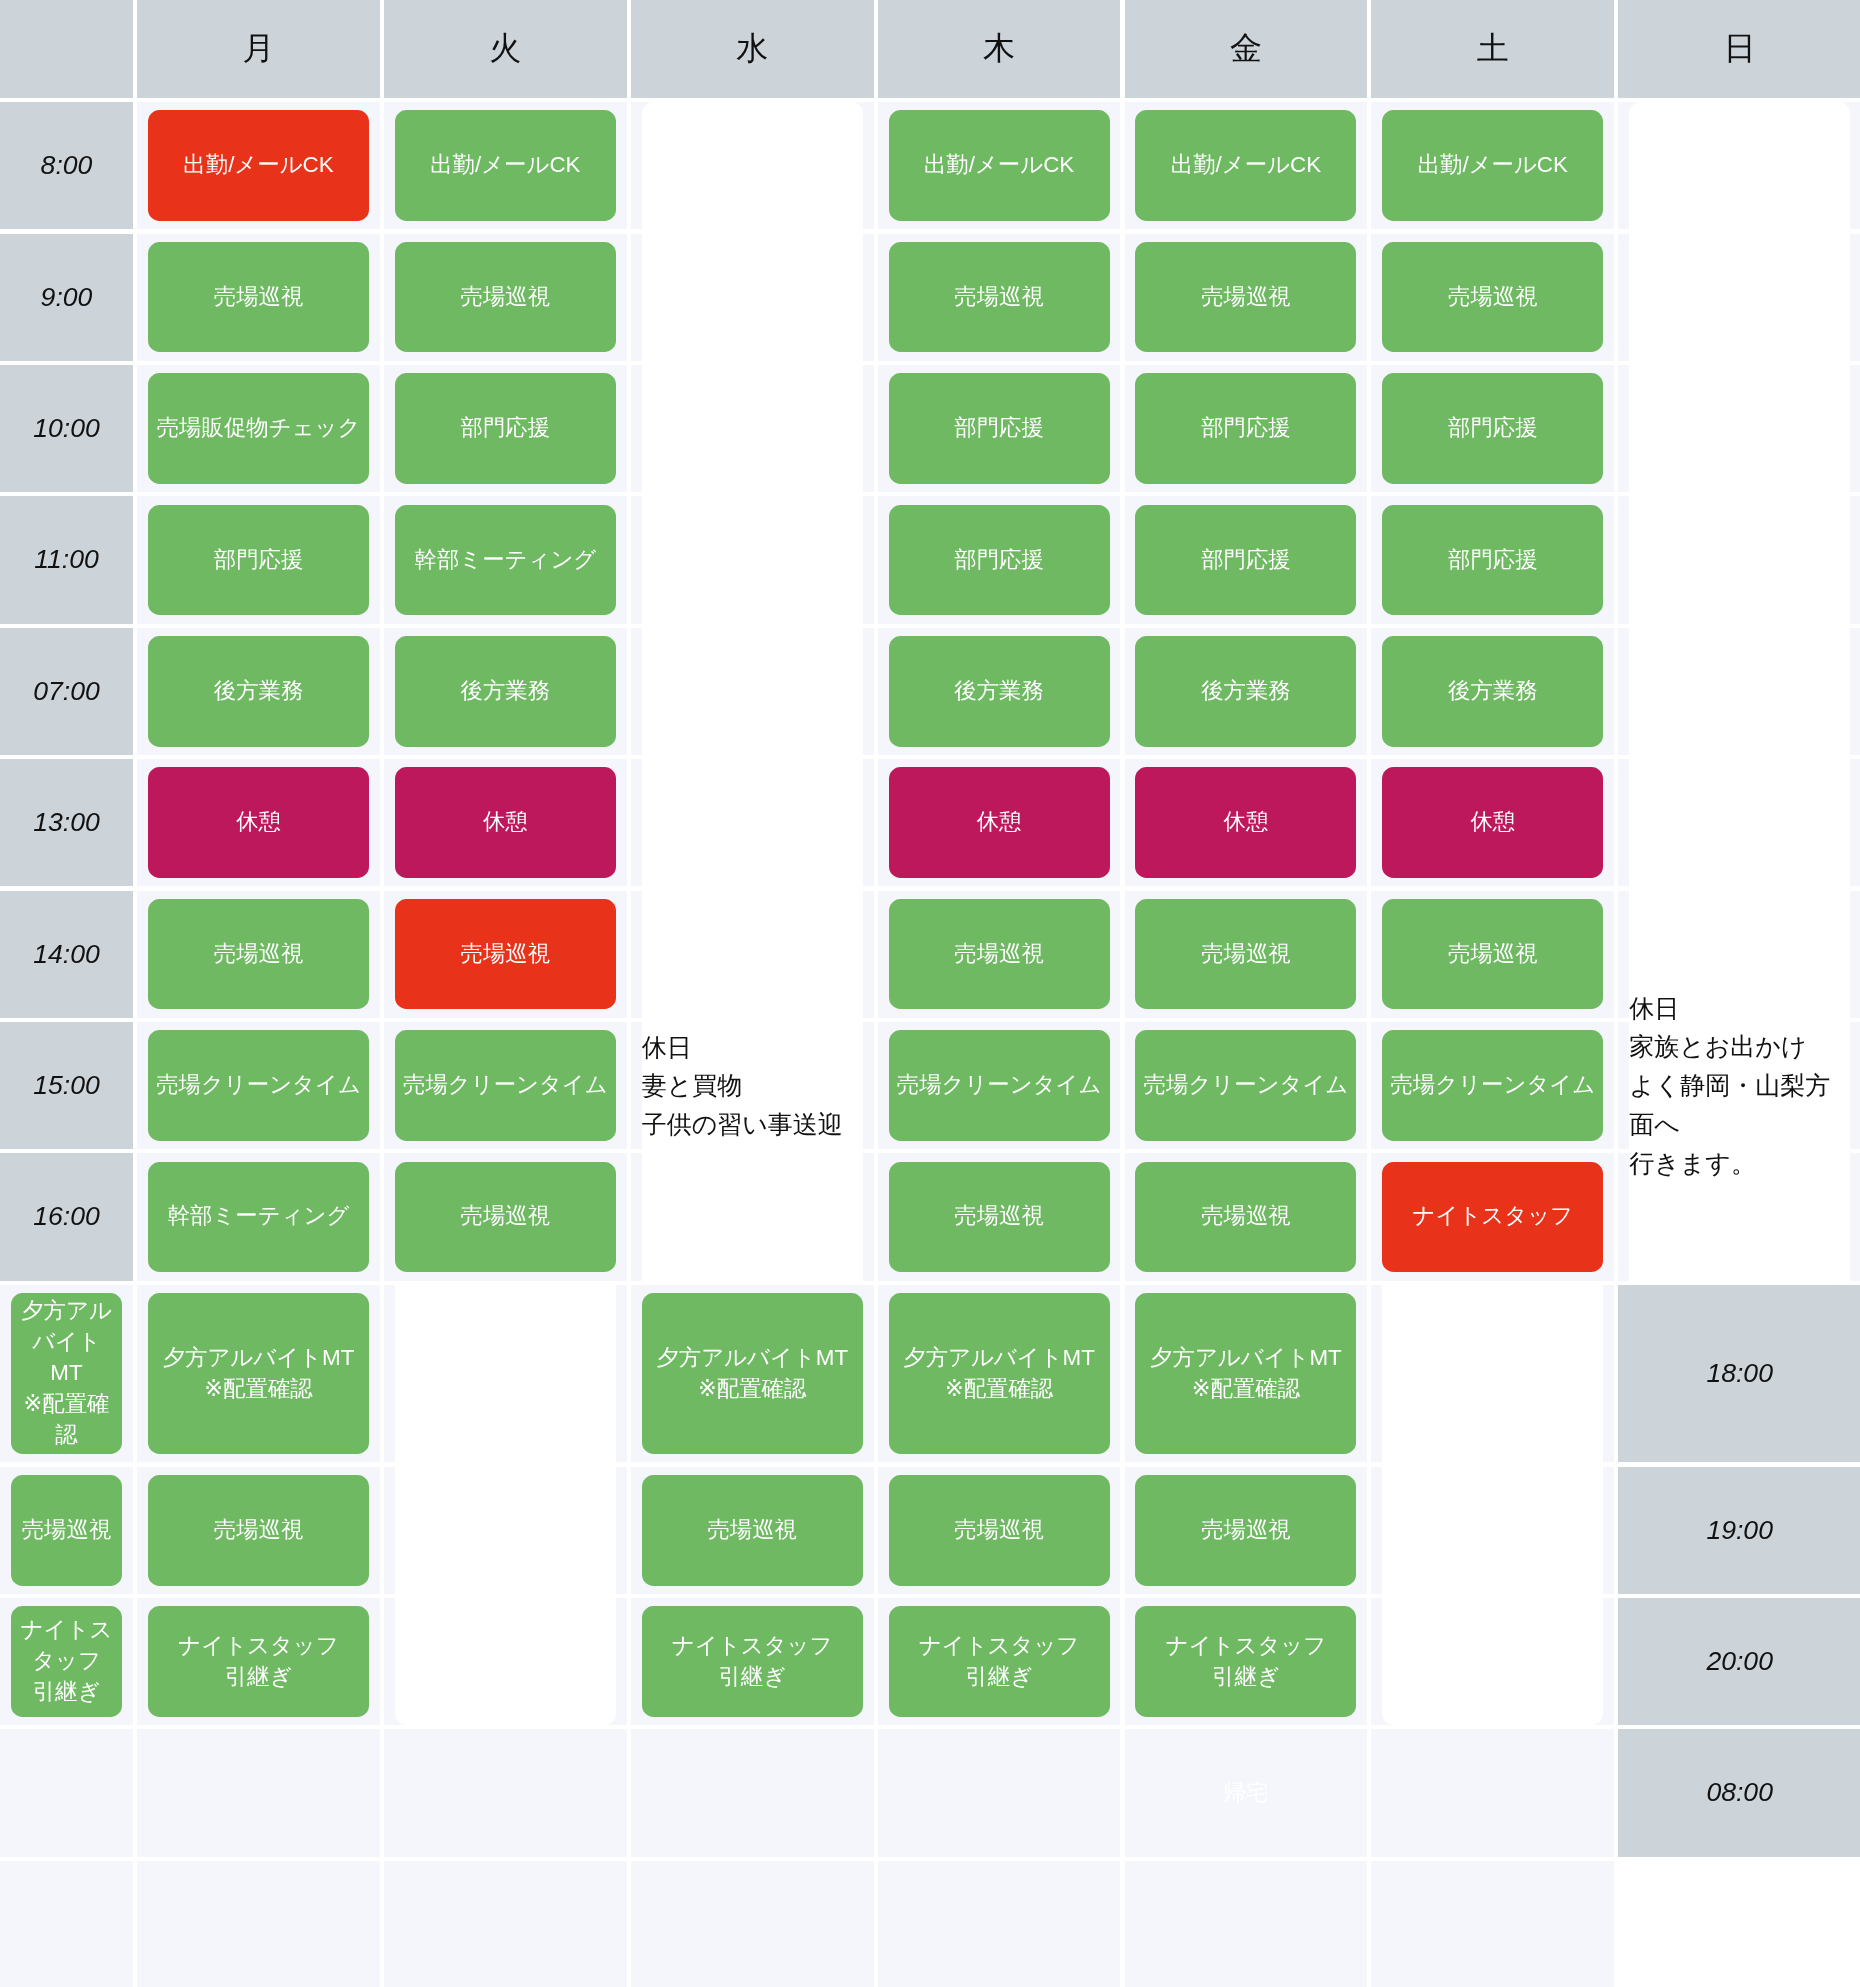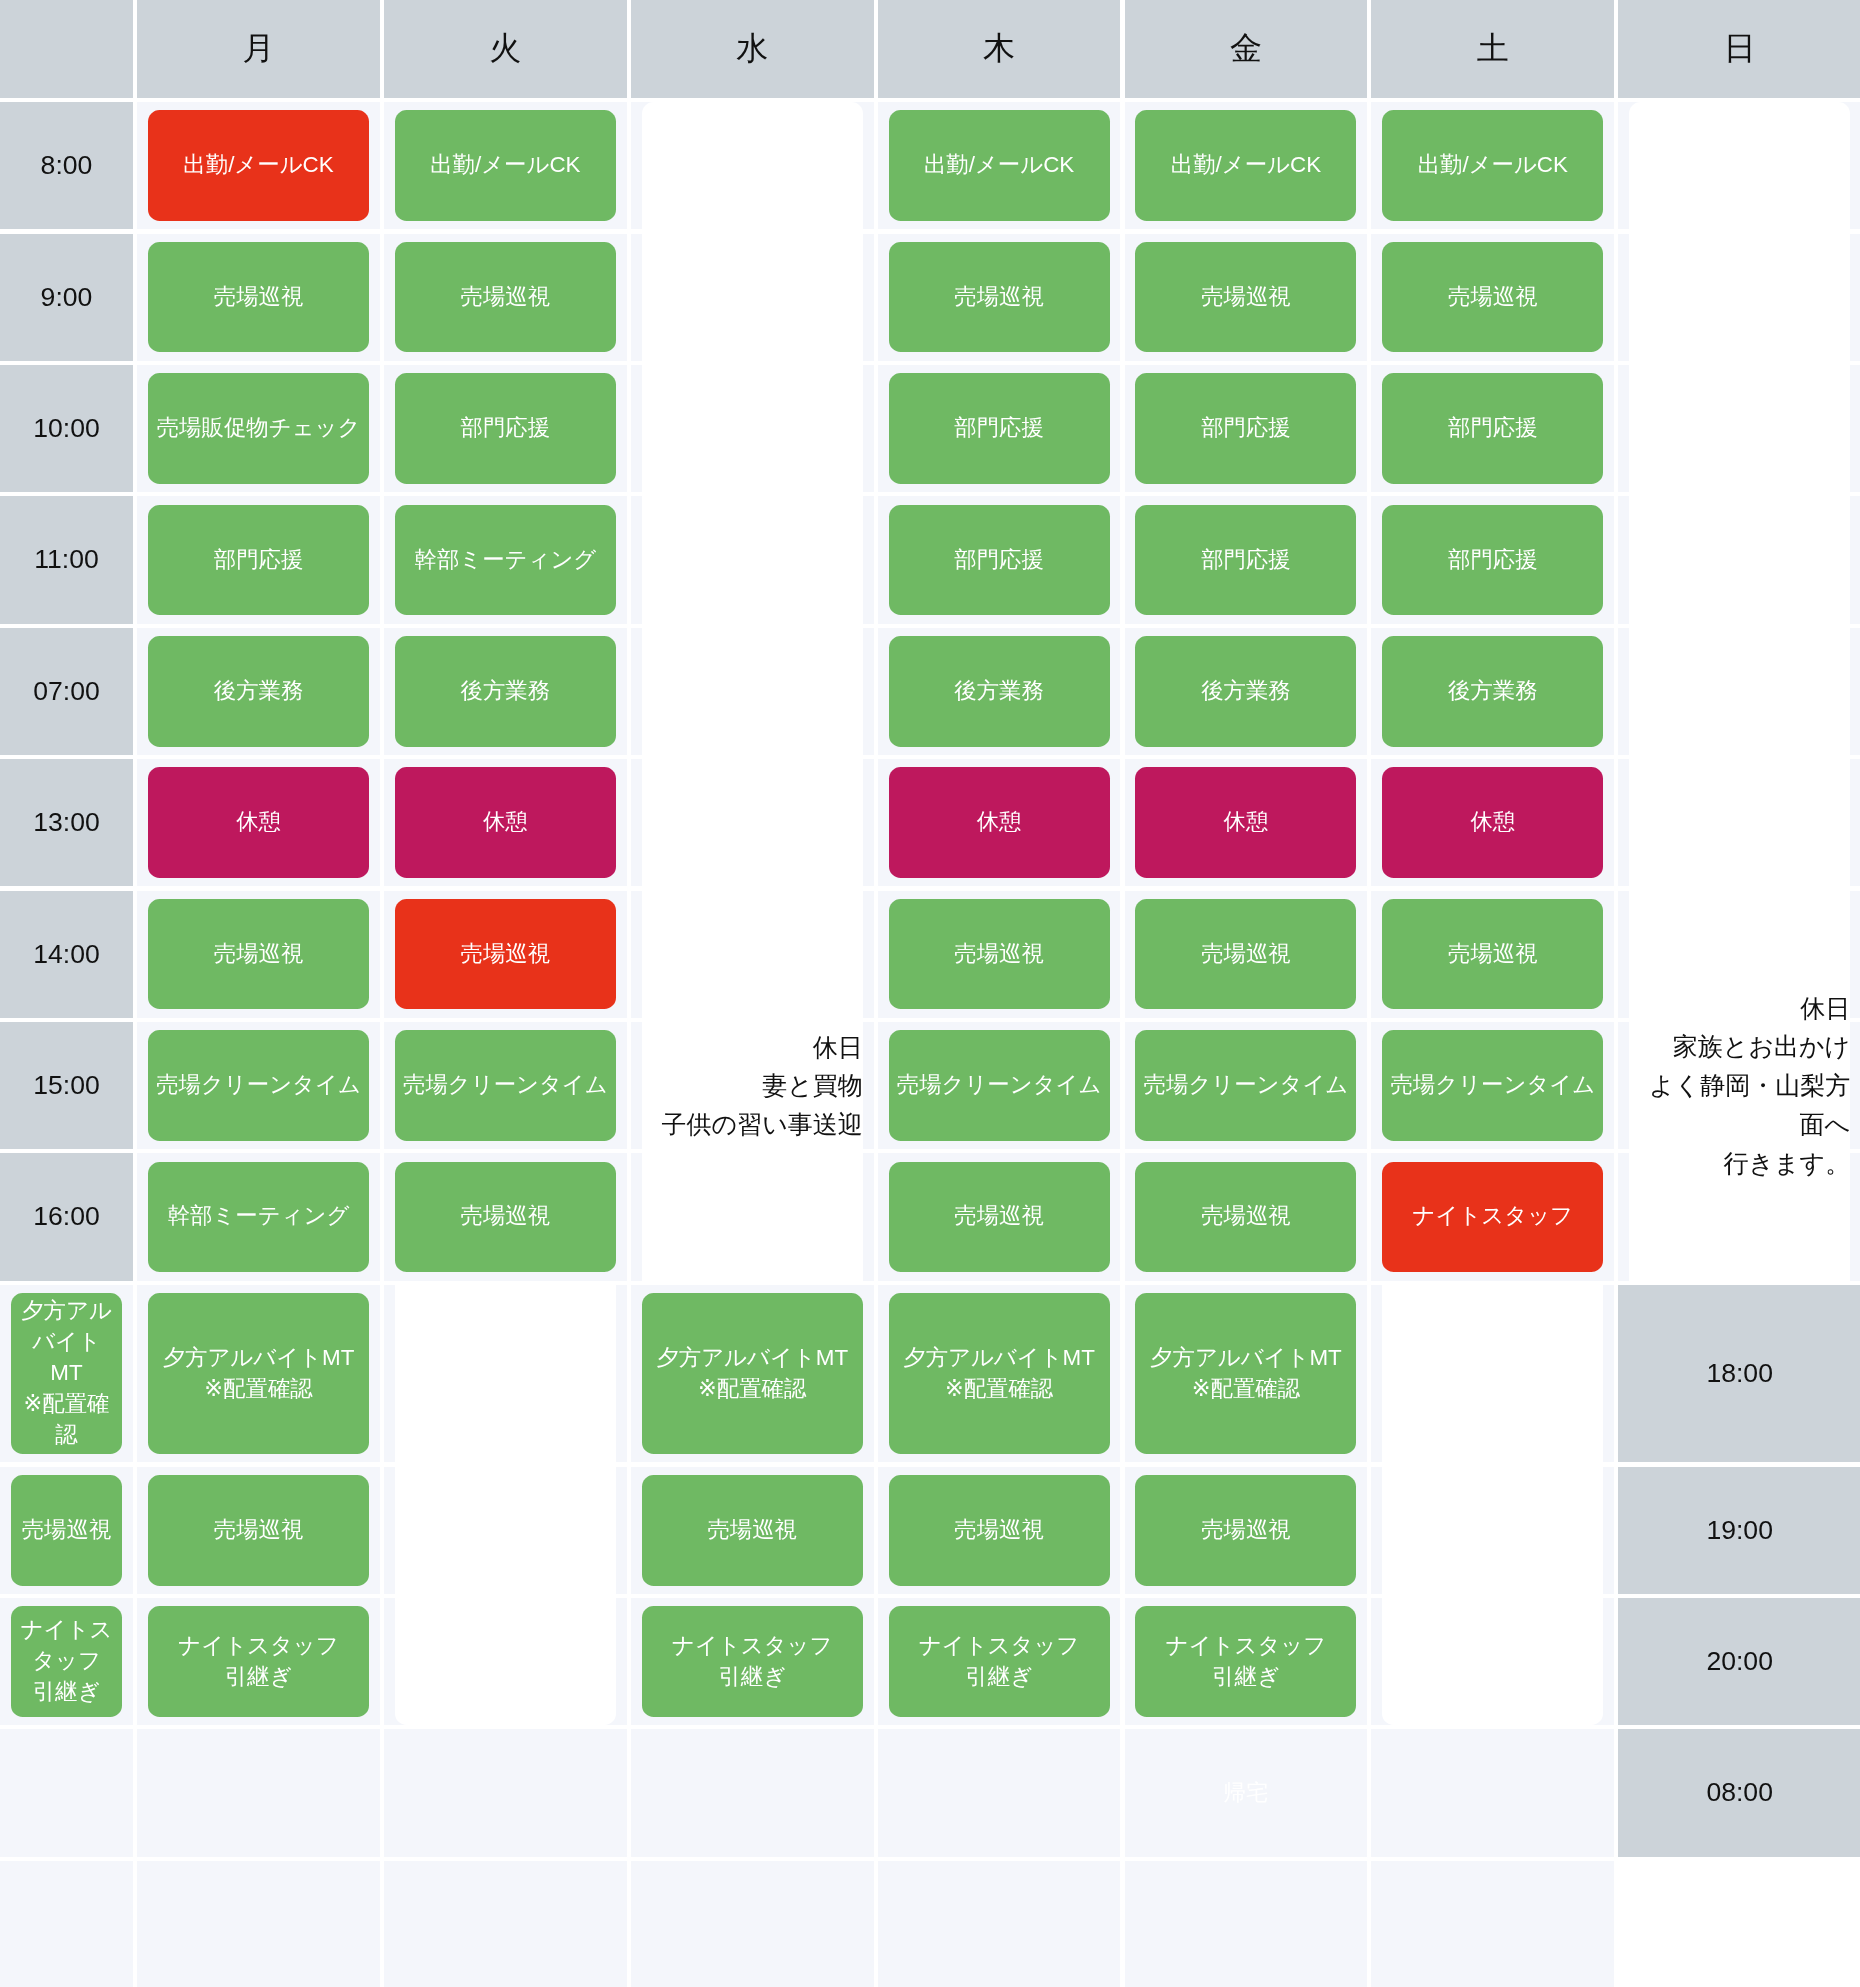--- a/index.html
+++ b/index.html
@@ -46,20 +46,21 @@
   }
 
   
   .time-cell {
     background: #ccd3d9;
     display: flex;
     align-items: center;
     justify-content: center;
     font-size: 26.6px;
     color: #111111;
+    font-style: italic;
   }
 
   
   .slot {
     background: #f4f6fb;
     padding: 8.3px 10.8px;
     display: flex;
     align-items: stretch;
     justify-content: stretch;
     position: relative;
@@ -79,21 +80,21 @@
   }
   .holiday-fill.top    { border-radius: 11.6px 11.6px 0 0; }
   .holiday-fill.bottom { border-radius: 0 0 11.6px 11.6px; }
 
   .holiday-text {
     position: absolute;
     left: 10.8px;
     right: 10.8px;
     top: 50%;
     transform: translateY(-50%);
-    text-align: right;
+    text-align: left;
     font-size: 25px;
     line-height: 1.55;
     color: #111111;
     white-space: pre-line;
     z-index: 3;
     pointer-events: none;
   }
 
   
   .chip {

